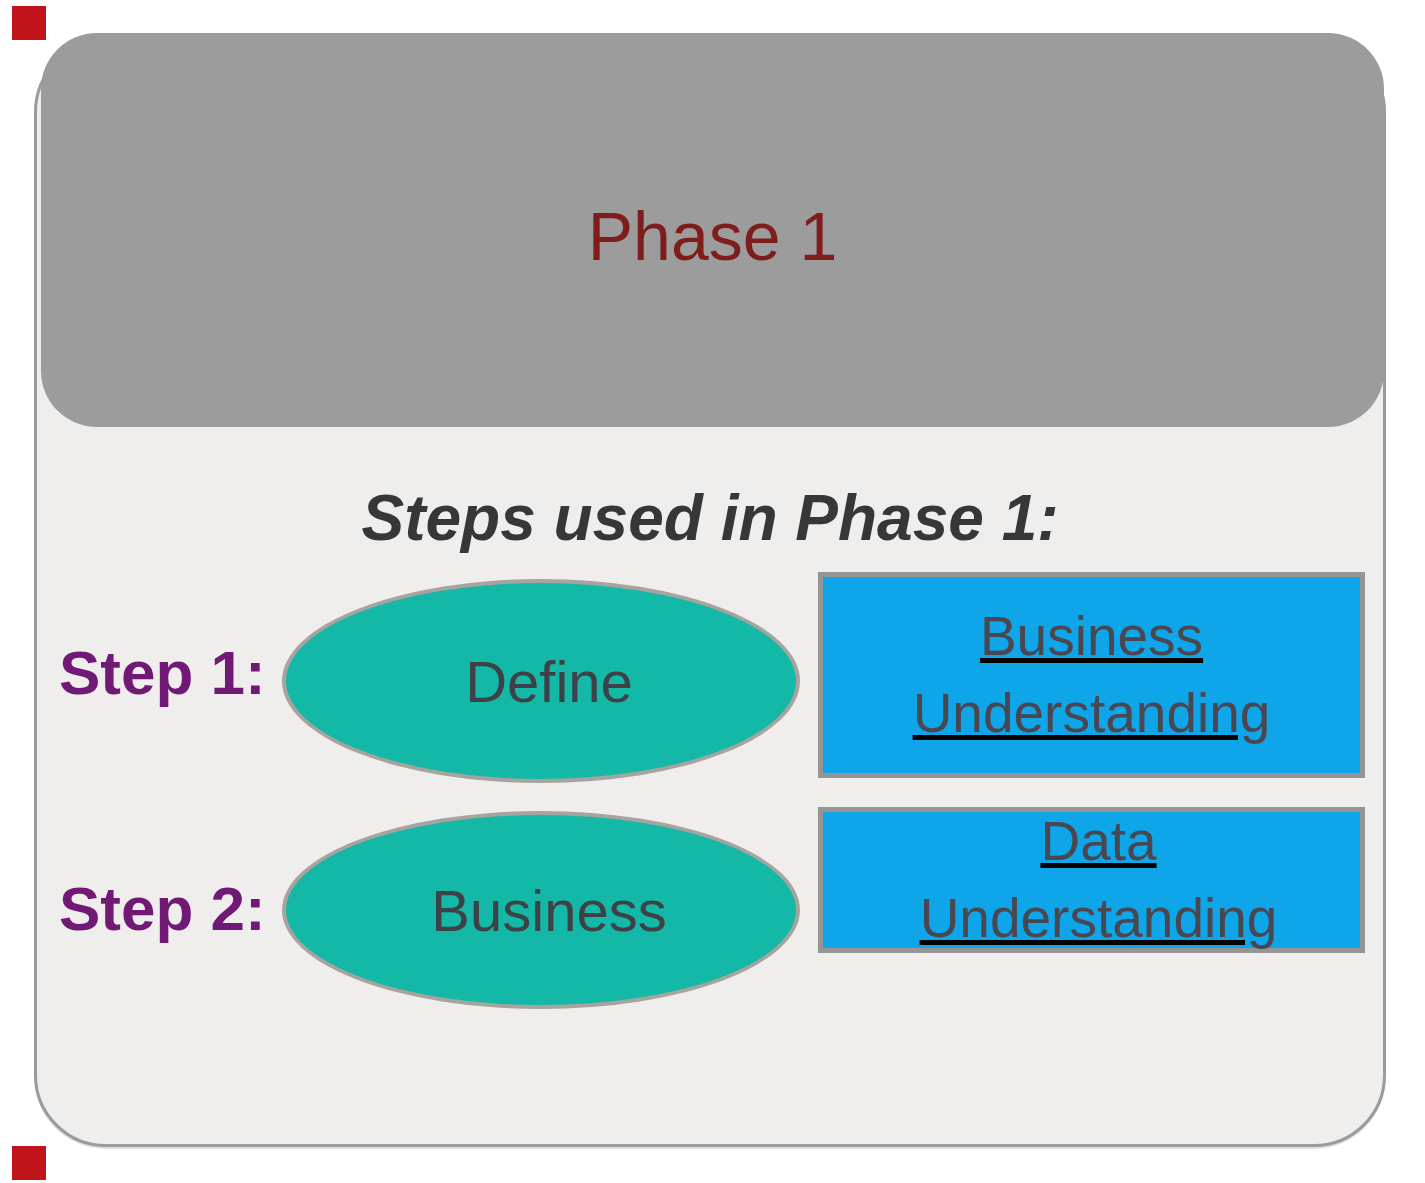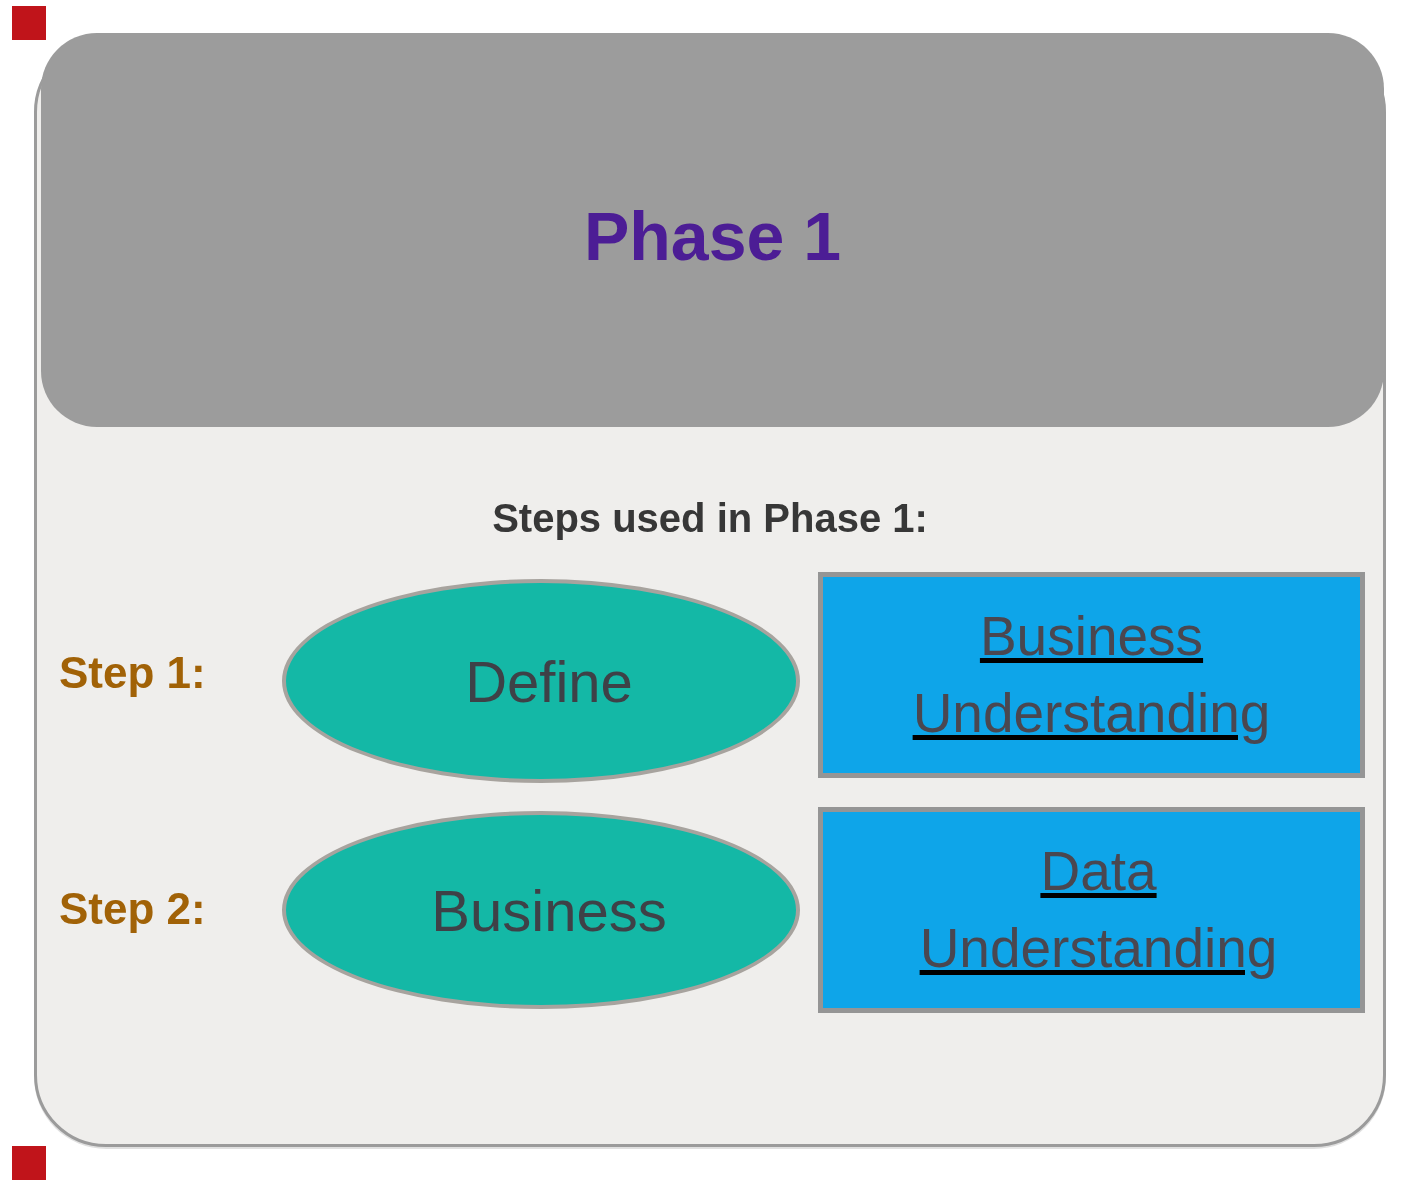--- a/index.html
+++ b/index.html
@@ -51,50 +51,51 @@
     background: #9c9c9c;
     border-radius: 56px;
     display: flex;
     flex-direction: column;
     justify-content: center;
     align-items: center;
     padding-top: 12px;
     box-sizing: border-box;
   }
   .header-line {
-    color: #4c1d95;
+    color: #7f1d1d;
     font-size: 68px;
-    font-weight: bold;
+    font-weight: normal;
     line-height: 99px;
     letter-spacing: 0px;
     text-align: center;
     white-space: nowrap;
   }
 
   
   .steps-title {
     position: absolute;
     left: 34px;
     top: 483px;
     width: 1352px;
     text-align: center;
-    font-size: 40px;
+    font-size: 64px;
     line-height: 70px;
     font-weight: bold;
+    font-style: italic;
     color: #373737;
     white-space: nowrap;
   }
 
   .step-label {
     position: absolute;
     left: 59px;
-    font-size: 44px;
+    font-size: 62px;
     line-height: 62px;
     font-weight: bold;
-    color: #a16207;
+    color: #701a75;
     white-space: nowrap;
   }
   .step-label.s1 { top: 642px; }
   .step-label.s2 { top: 878px; }
 
   .ellipse {
     position: absolute;
     left: 282px;
     width: 518px;
     box-sizing: border-box;
@@ -121,21 +122,21 @@
     box-sizing: border-box;
     background: #0ea5e9;
     border: 5px solid #959595;
     display: flex;
     flex-direction: column;
     justify-content: center;
     align-items: center;
     text-decoration: underline;
   }
   .pink-box.b1 { top: 572px; height: 206px; }
-  .pink-box.b2 { top: 807px; height: 206px; padding-left: 14px; }
+  .pink-box.b2 { top: 807px; height: 146px; padding-left: 14px; }
   .pink-line {
     font-size: 55px;
     line-height: 77px;
     color: #4a4750;
     text-align: center;
     white-space: nowrap;
   }
 </style>
 </head>
 <body>

